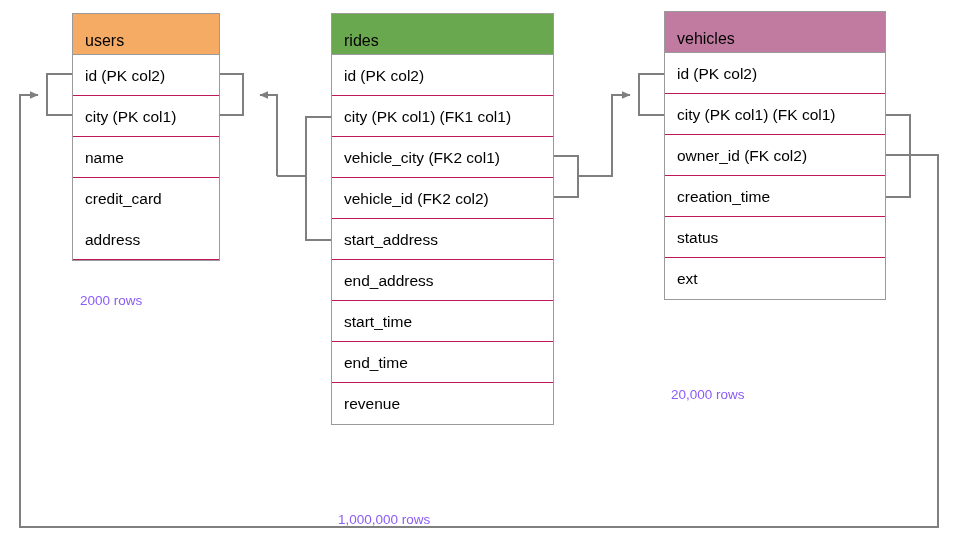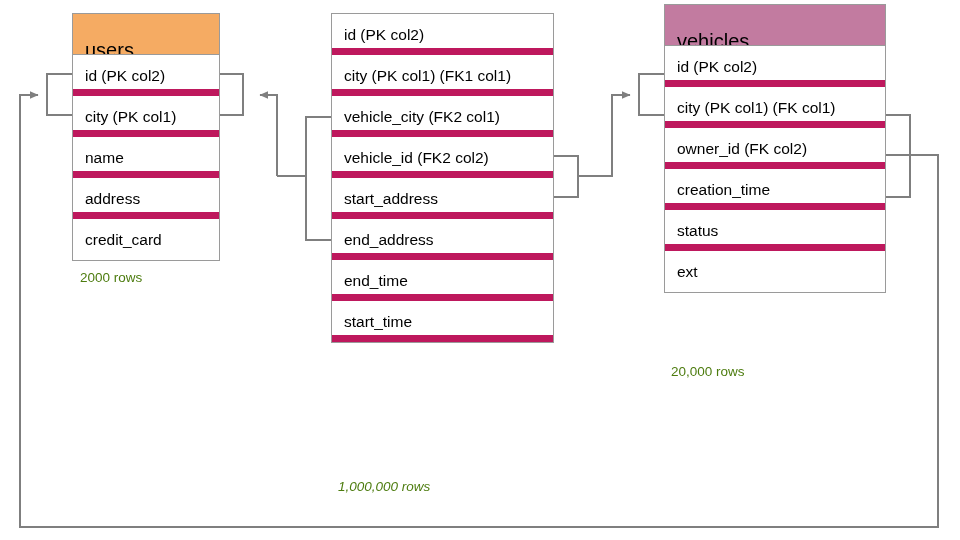--- a/index.html
+++ b/index.html
@@ -31,53 +31,54 @@
   .entity-table {
     position: absolute;
     box-sizing: border-box;
     border: 1px solid #9a9a9a;
     background: #ffffff;
   }
   .entity-header {
     box-sizing: border-box;
     height: 41px;
     line-height: 41px;
-    padding: 16px 12px;
-    font-size: 20px;
+    padding: 6px 12px;
+    font-size: 16px;
     border-bottom: 1px solid #9a9a9a;
     white-space: nowrap;
     overflow: hidden;
   }
   .entity-field {
     box-sizing: border-box;
     height: 41px;
     line-height: 41px;
     padding: 0 12px;
     font-size: 15.5px;
-    border-bottom: 7px solid #be185d;
+    border-bottom: 1px solid #be185d;
     background: #ffffff;
     white-space: nowrap;
     overflow: hidden;
   }
   .entity-field.last-field {
     border-bottom: none;
   }
   .row-count-caption {
     position: absolute;
     font-size: 13.5px;
-    color: #4d7c0f;
+    color: #8b5cf6;
     white-space: nowrap;
+    margin-top: 23px;
   }
   
   #table-users   { left: 72px;  top: 13px;  width: 148px; }
   #table-rides   { left: 331px; top: 13px;  width: 223px; }
-  #table-vehicles{ left: 664px; top: 4px;  width: 222px; }
+  #table-vehicles{ left: 664px; top: 11px;  width: 222px; }
 
   #caption-users    { left: 80px;  top: 270px; }
-  #caption-rides    { left: 338px; top: 479px; font-style: italic; }
+  #caption-rides    { left: 338px; top: 489px; }
   #caption-vehicles { left: 671px; top: 364px; }
 </style>
 </head>
 <body>
 
 <div id="diagram-canvas">
 
   <svg id="connector-layer" viewBox="0 0 960 540" width="960" height="540">
     <defs>
       <marker id="arrow-right" markerWidth="9" markerHeight="9" refX="8" refY="4.5" orient="auto" markerUnits="userSpaceOnUse">
@@ -110,34 +111,36 @@
       <path d="M 886,115 L 910,115 L 910,197 L 886,197"></path>
       <path d="M 910,155 L 938,155"></path>
     </g>
   </svg>
 
   <div class="entity-table" id="table-users">
     <div class="entity-header" style="background:#f5ab63">users</div>
     <div class="entity-field">id (PK col2)</div>
     <div class="entity-field">city (PK col1)</div>
     <div class="entity-field">name</div>
+    <div class="entity-field last-field">credit_card</div>
     <div class="entity-field">address</div>
-    <div class="entity-field last-field">credit_card</div>
   </div>
   <div class="row-count-caption" id="caption-users">2000 rows</div>
 
   <div class="entity-table" id="table-rides">
+    <div class="entity-header" style="background:#6aa84f">rides</div>
     <div class="entity-field">id (PK col2)</div>
     <div class="entity-field">city (PK col1) (FK1 col1)</div>
     <div class="entity-field">vehicle_city (FK2 col1)</div>
     <div class="entity-field">vehicle_id (FK2 col2)</div>
     <div class="entity-field">start_address</div>
     <div class="entity-field">end_address</div>
+    <div class="entity-field">start_time</div>
     <div class="entity-field">end_time</div>
-    <div class="entity-field">start_time</div>
+    <div class="entity-field last-field">revenue</div>
   </div>
   <div class="row-count-caption" id="caption-rides">1,000,000 rows</div>
 
   <div class="entity-table" id="table-vehicles">
     <div class="entity-header" style="background:#c27ba0">vehicles</div>
     <div class="entity-field">id (PK col2)</div>
     <div class="entity-field">city (PK col1) (FK col1)</div>
     <div class="entity-field">owner_id (FK col2)</div>
     <div class="entity-field">creation_time</div>
     <div class="entity-field">status</div>

